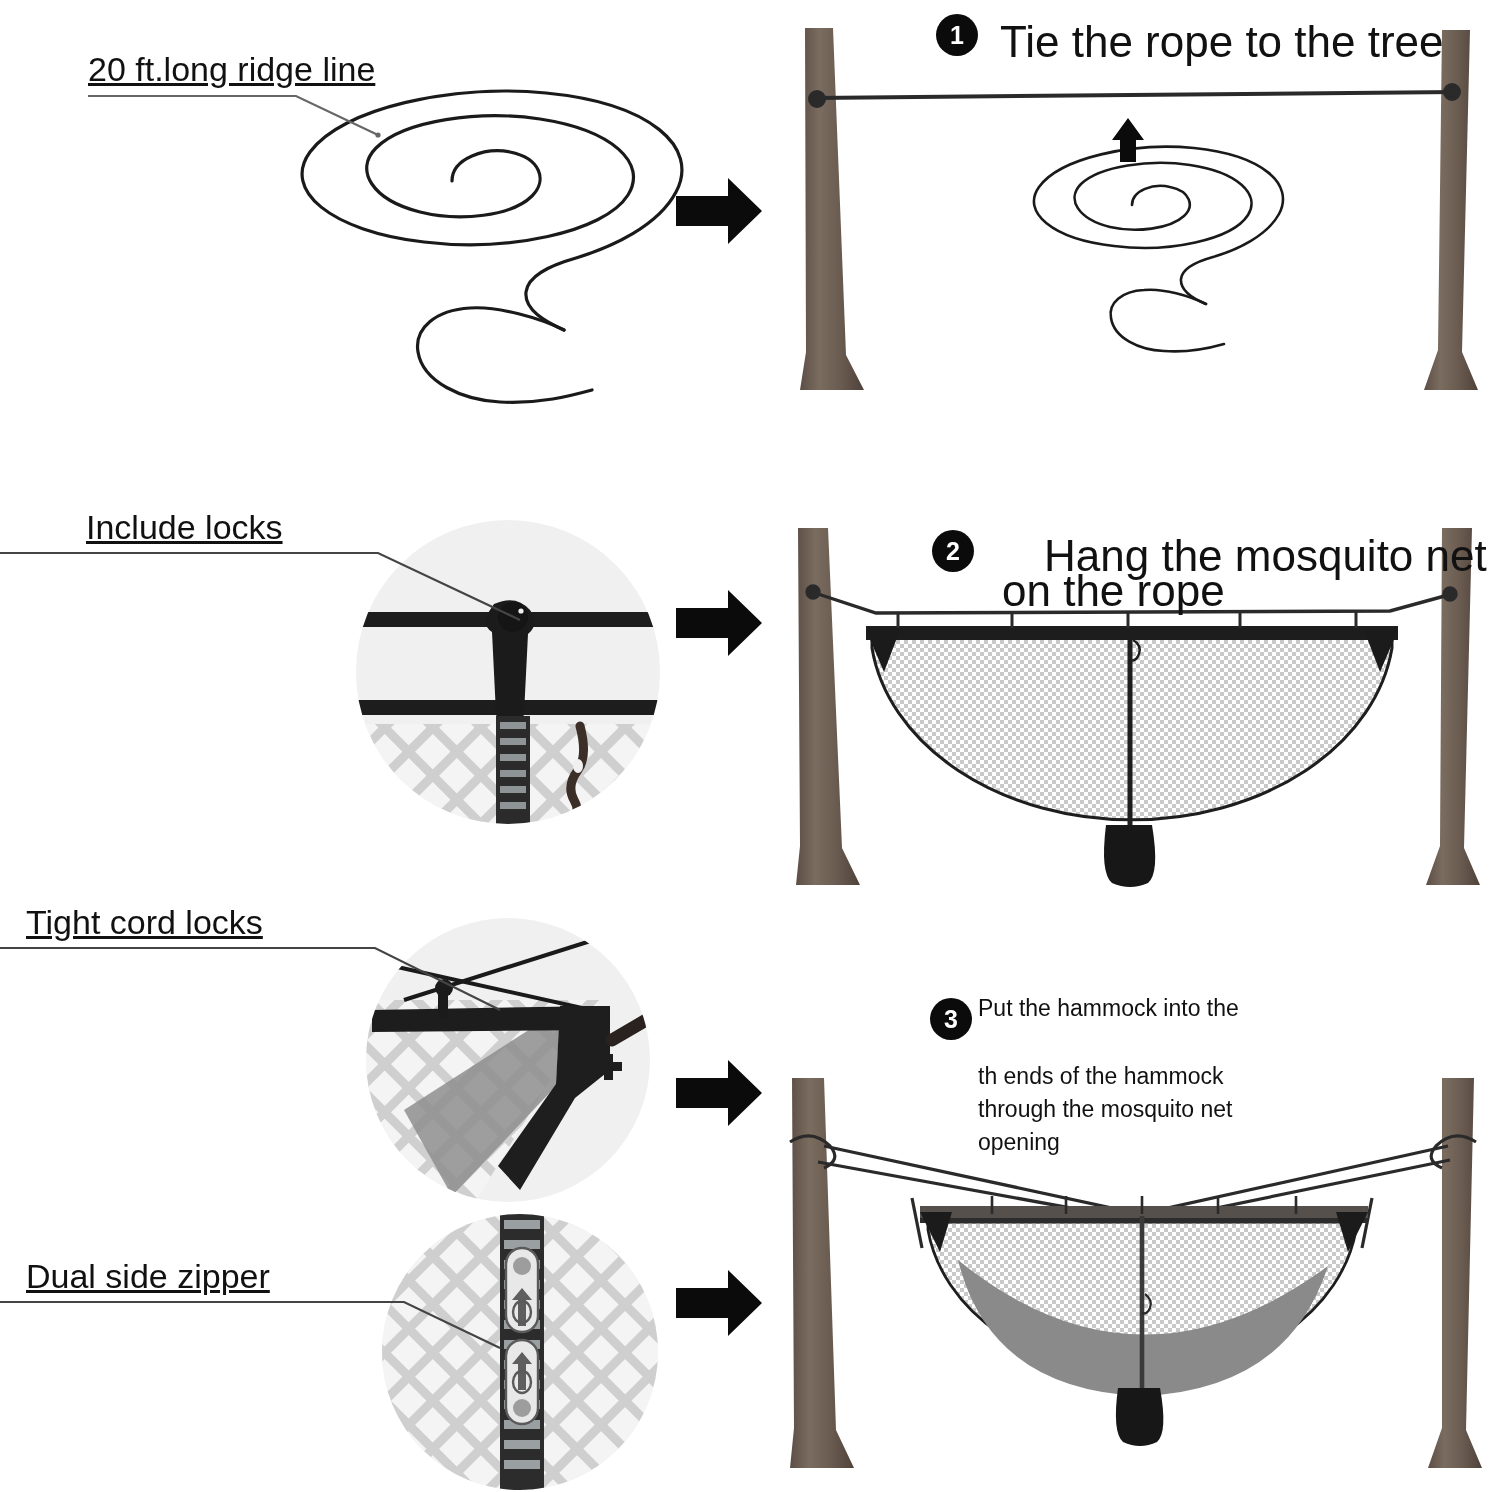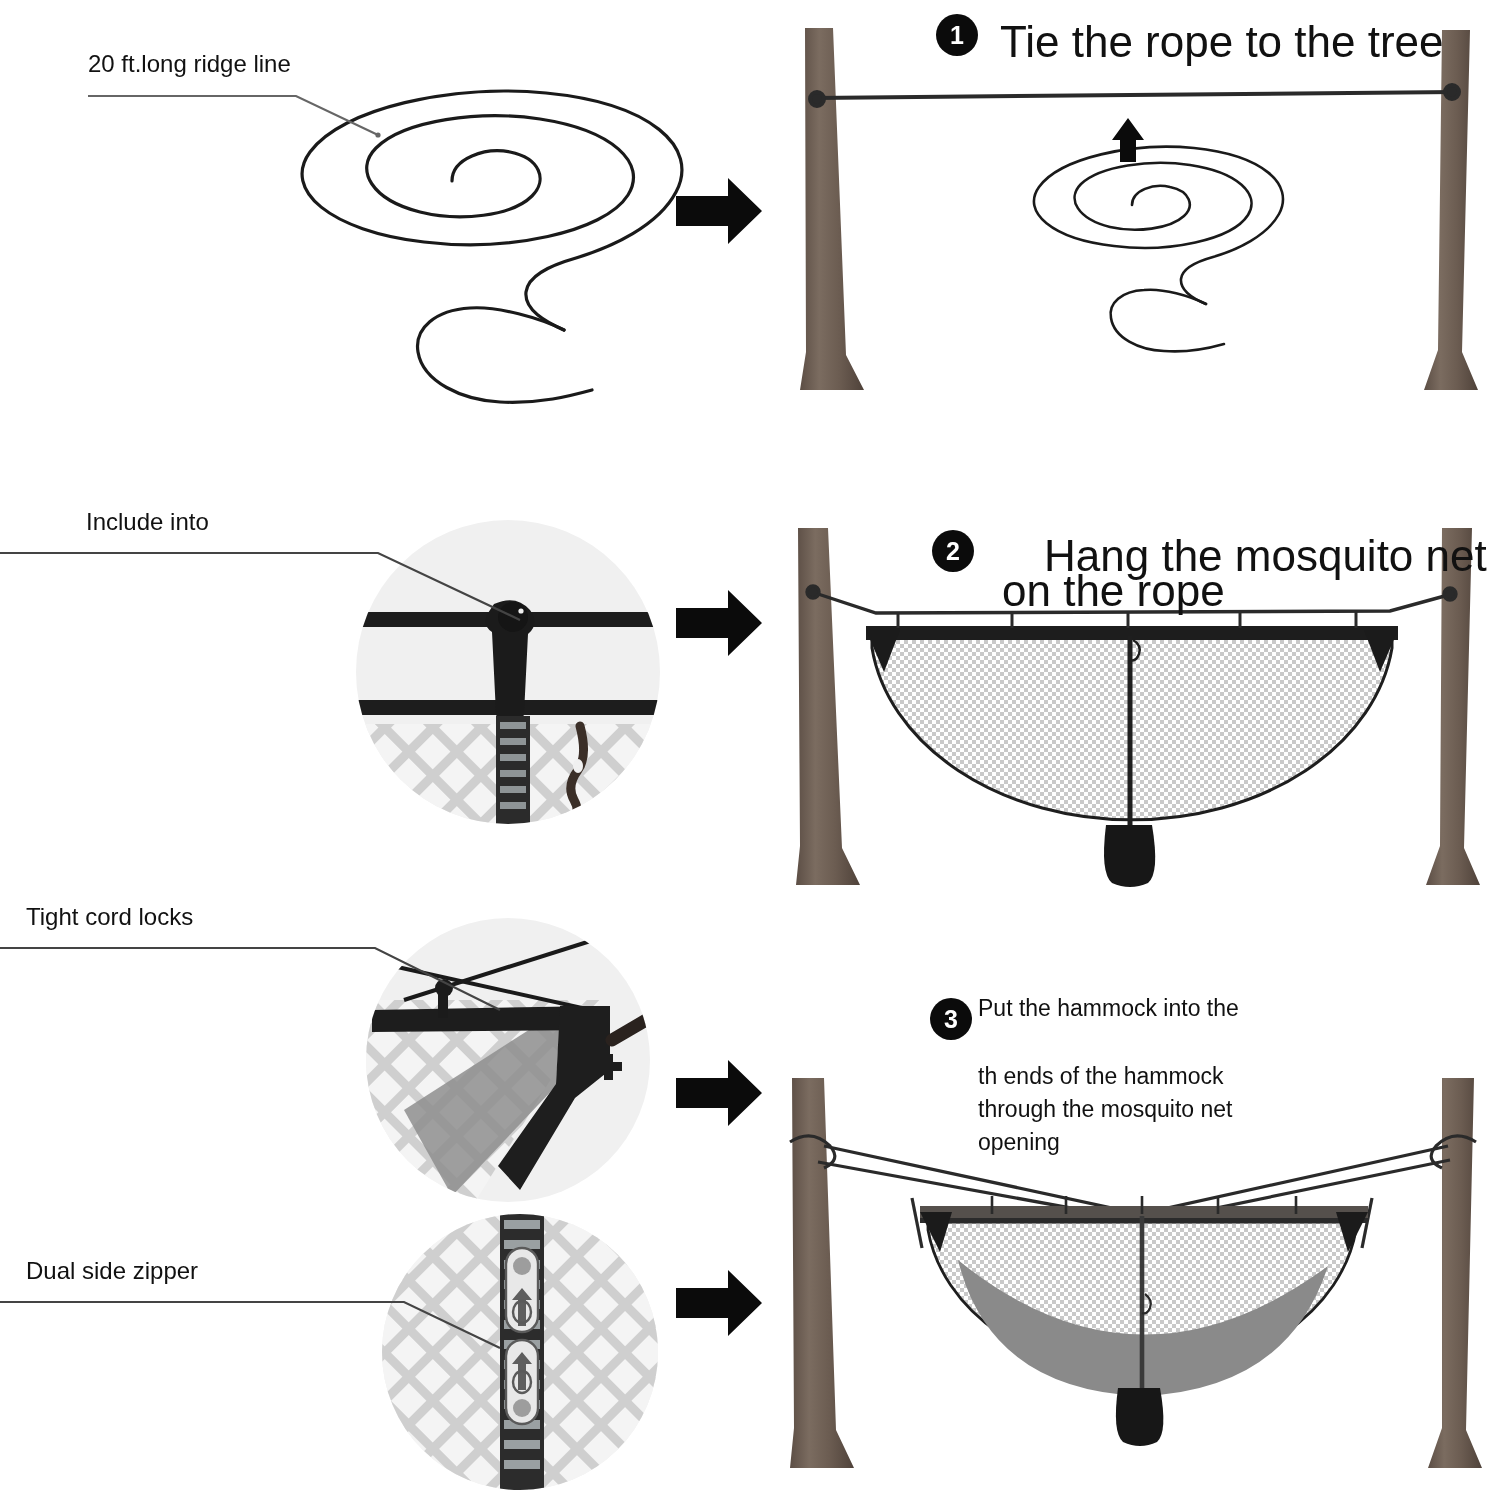--- a/index.html
+++ b/index.html
@@ -5,21 +5,21 @@
   html,body{margin:0;padding:0;background:#ffffff;}
   body{
     width:1492px;height:1492px;overflow:hidden;
     font-family:"Liberation Sans", sans-serif;
     color:#000;
     position:relative;
   }
   #stage{position:absolute;left:0;top:0;width:1492px;height:1492px;}
   svg.layer{position:absolute;left:0;top:0;width:1492px;height:1492px;}
   .txt{position:absolute;white-space:pre;line-height:1.0;}
-  .label-txt{font-size:24px;letter-spacing:0px;color:#111;}
+  .label-txt{font-size:34px;letter-spacing:0px;color:#111;text-decoration:underline;}
   .step-txt{font-size:44px;color:#111;line-height:1.12;}
   .step-txt.s3{font-size:23px;line-height:1.1;}
   .badge{
     position:absolute;border-radius:50%;background:#0b0b0b;color:#fff;
     display:flex;align-items:center;justify-content:center;
     font-size:25px;font-weight:bold;font-family:"Liberation Sans",sans-serif;
   }
 </style>
 </head>
 <body>
@@ -305,21 +305,21 @@
       <path d="M920 1212 L952 1212 L940 1252 Z" fill="#1b1b1b"></path>
       <path d="M1368 1212 L1336 1212 L1348 1252 Z" fill="#1b1b1b"></path>
       <line x1="1142" y1="1216" x2="1142" y2="1396" stroke="#3a3a3a" stroke-width="4.6"></line>
       <path d="M1145 1294 q8 6 5 14 q-3 7 -8 5" fill="none" stroke="#2a2a2a" stroke-width="2.2"></path>
       <path d="M1118 1388 q-6 44 5 54 q17 8 34 0 q11 -10 3 -54 Z" fill="#171717"></path>
     </g>
   </svg>
 
   <div class="txt label-txt" style="left:88px; top:52px;">20 ft.long ridge line</div>
 
-  <div class="txt label-txt" style="left:86px; top:510px;">Include into</div>
+  <div class="txt label-txt" style="left:86px; top:510px;">Include locks</div>
 
   <div class="txt label-txt" style="left:26px; top:905px;">Tight cord locks</div>
 
   <div class="txt label-txt" style="left:26px; top:1259px;">Dual side zipper</div>
 
   <div class="badge" style="left:936px; top:14px; width:42px; height:42px;">1</div>
   <div class="txt step-txt" style="left:1000px; top:17px;">Tie the rope to the tree</div>
 
   <div class="badge" style="left:932px; top:530px; width:42px; height:42px;">2</div>
   <div class="txt step-txt" style="left:1044px; top:531px;">Hang the mosquito net</div>

